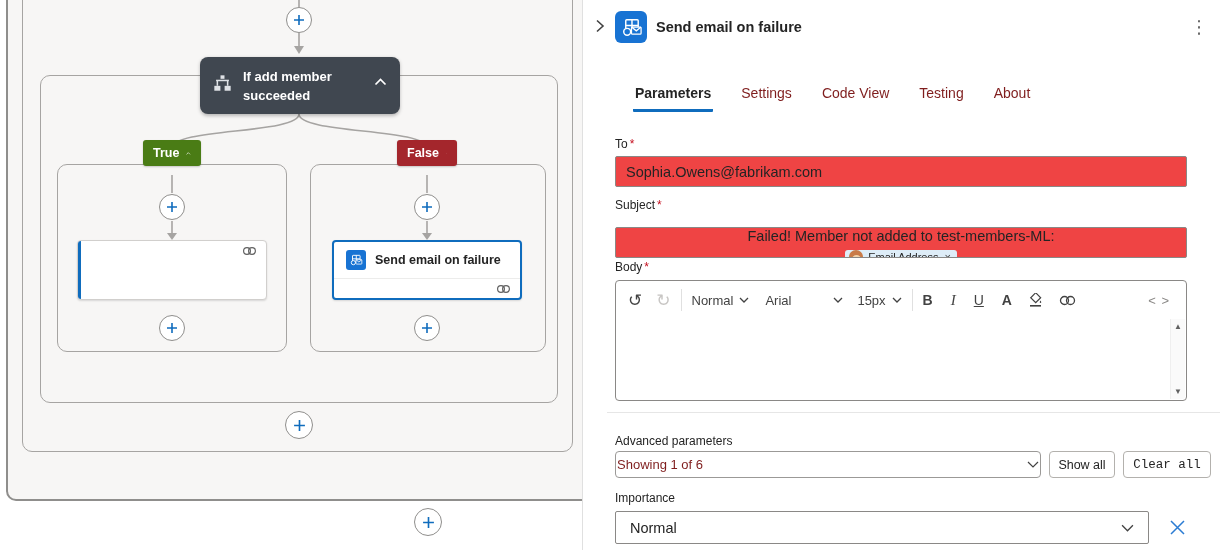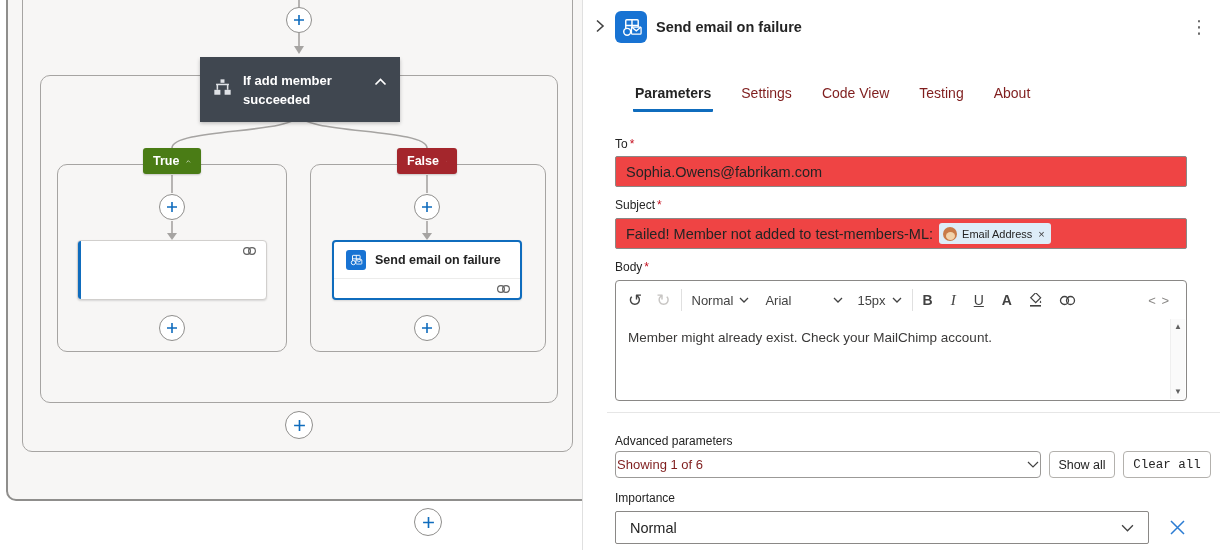--- a/index.html
+++ b/index.html
@@ -16,27 +16,27 @@
   .branch-box { position:absolute; top:164px; width:230px; height:188px; border:1px solid #a6a4a2; border-radius:10px; }
   #branch-true  { left:57px; }
   #branch-false { left:310px; width:236px; }
 
   #connectors { position:absolute; left:0; top:0; width:582px; height:550px; pointer-events:none; }
 
   .plus { position:absolute; width:26px; height:26px; border-radius:50%; background:#fff;
     border:1px solid #8f8e8c; display:flex; align-items:center; justify-content:center; cursor:pointer; }
   .plus.big { width:28px; height:28px; }
 
-  #condition-card { position:absolute; left:200px; top:57px; width:200px; height:65px;
-    background:#404750; border-radius:0; box-shadow:0 1.6px 3.6px rgba(0,0,0,.25);
+  #condition-card { position:absolute; left:200px; top:57px; width:200px; height:57px;
+    background:#404750; border-radius:8px; box-shadow:0 1.6px 3.6px rgba(0,0,0,.25);
     display:flex; align-items:center; padding:0 12px; gap:10px; cursor:pointer; }
   #condition-card .cond-title { color:#fff; font-weight:bold; font-size:13px; line-height:19px; width:120px; }
   #condition-card .chev { position:absolute; right:13px; top:15px; }
 
-  .badge { position:absolute; top:148px; height:26px; border-radius:3px; color:#fff;
+  .badge { position:absolute; top:140px; height:26px; border-radius:3px; color:#fff;
     font-weight:bold; font-size:12.5px; display:flex; align-items:center; justify-content:center;
     gap:7px; padding:0 10px; box-shadow:0 1px 2px rgba(0,0,0,.2); cursor:pointer; }
   #true-badge  { left:143px; width:58px; background:#4a7c15; }
   #false-badge { left:397px; width:60px; background:#a4262c; }
 
   .action-card { position:absolute; top:240px; width:190px; height:60px; background:#fff;
     border:1px solid #d1cfcd; border-radius:4px; box-shadow:0 1px 2px rgba(0,0,0,.13); cursor:pointer; overflow:hidden; }
   #success-card { left:77px; }
   #failure-card { left:332px; border:2px solid #0f6cbd; }
   #success-card .lstripe { position:absolute; left:0; top:0; width:3px; height:100%; background:#0f6cbd; }
@@ -267,21 +267,21 @@
   <div class="fld-label" style="top:137px;">
     <span>To</span><span class="req">*</span>
   </div>
   <div class="txt-input" style="top:156px;">
     <span>Sophia.Owens@fabrikam.com</span>
   </div>
 
   <div class="fld-label" style="top:198px;">
     <span>Subject</span><span class="req">*</span>
   </div>
-  <div class="txt-input" style="top:218px;">
+  <div class="txt-input" style="top:227px;flex-direction:column;">
     <span>Failed! Member not added to test-members-ML:</span>
     <span class="token">
       <span class="monkey"></span>
       <span>Email Address</span>
       <span class="tok-x">×</span>
     </span>
   </div>
 
   <div class="fld-label" style="top:260px;">
     <span>Body</span><span class="req">*</span>
@@ -322,23 +322,20 @@
         </svg>
       </span>
       <span class="rte-btn" style="margin-left:16px;">
         <svg width="17" height="11" viewBox="0 0 17 11">
           <circle cx="5.5" cy="5.5" r="4" stroke="#424242" stroke-width="1.3" fill="none"></circle>
           <circle cx="11.5" cy="5.5" r="4" stroke="#424242" stroke-width="1.3" fill="none"></circle>
         </svg>
       </span>
       <span class="rte-btn" style="margin-left:auto; margin-right:12px; color:#8a8886; font-size:13px; letter-spacing:1px; white-space:pre;">&lt; &gt;</span>
     </div>
-    <div id="rte-content">
-      <span>Member might already exist. Check your MailChimp account.</span>
-    </div>
     <div id="rte-scrollbar">
       <span class="scroll-arrow">▲</span>
       <span class="scroll-arrow">▼</span>
     </div>
   </div>
 
   <div id="section-divider"></div>
 
   <div class="fld-label" style="top:434px;">Advanced parameters</div>
   <div id="adv-combo" class="combo">

